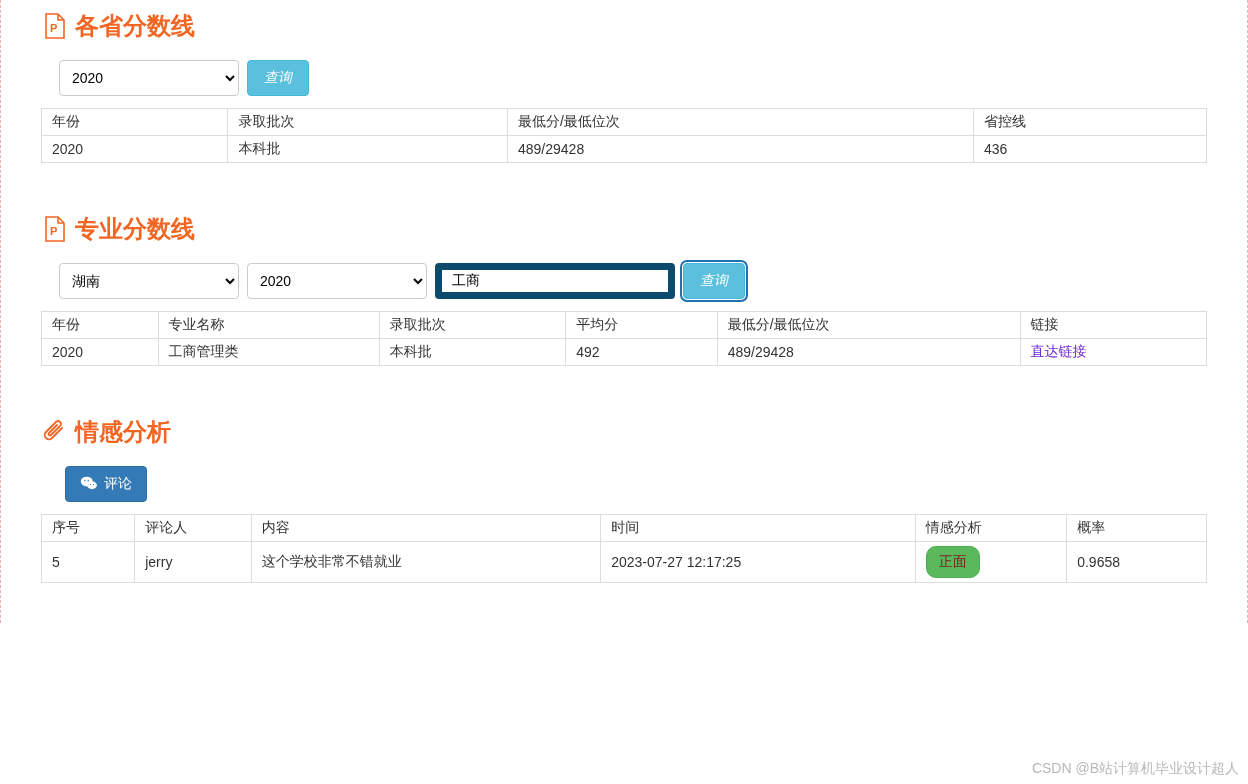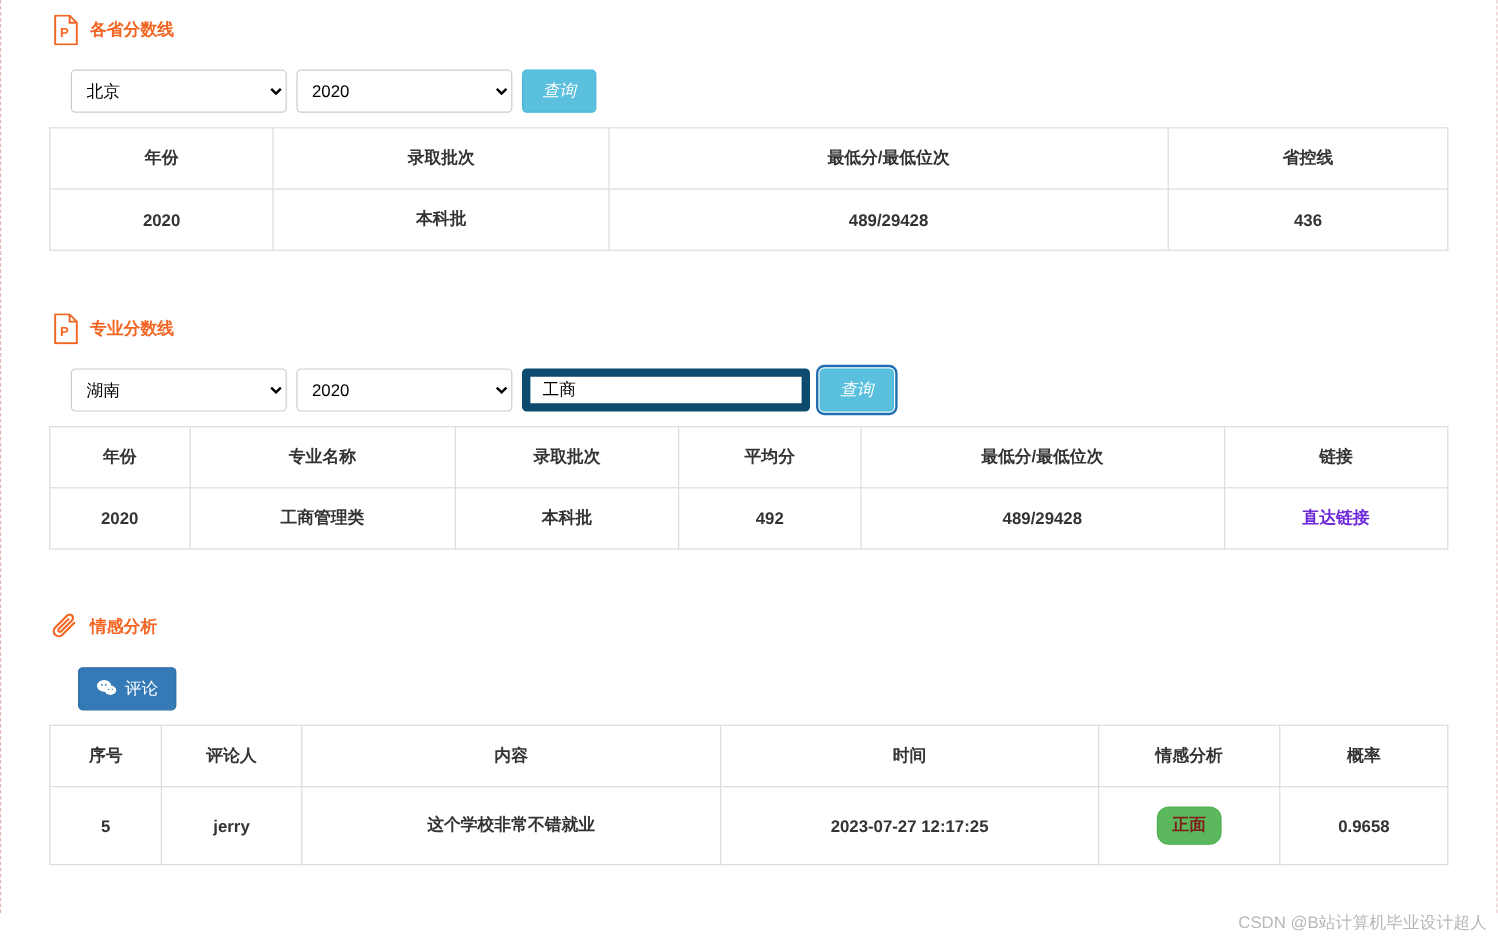--- a/index.html
+++ b/index.html
@@ -2,28 +2,28 @@
 <html><head>
   <meta charset="utf-8">
   <style>
     * { box-sizing: border-box; margin: 0; padding: 0; }
     body { font-family: "Microsoft YaHei", Arial, sans-serif; font-size: 14px; color: #333; background: #fff; }
     .container { padding: 10px 40px 30px 40px; border-left: 1px dashed #e5b4b4; border-right: 1px dashed #e5b4b4; width: 1248px; }
     .section { margin-top: 20px; margin-bottom: 50px; }
     .section:first-child { margin-top: 0; }
     .section-header { display: flex; align-items: center; margin-bottom: 18px; }
     .section-header .icon-wrap { width: 26px; height: 30px; display: inline-flex; align-items: center; justify-content: center; margin-right: 8px; }
-    .section-title { font-size: 14px; font-weight: bold; color: #f26522; }
+    .section-title { font-size: 24px; font-weight: bold; color: #f26522; }
     .controls { display: flex; gap: 8px; margin-bottom: 12px; align-items: center; margin-left: 18px; }
     select { height: 36px; padding: 0 8px; border: 1px solid #ccc; border-radius: 4px; font-size: 14px; background: #fff; min-width: 180px; }
     input[type="text"] { height: 36px; padding: 0 10px; border: 7px solid #0c4a6e; border-radius: 4px; font-size: 14px; min-width: 240px; }
     .btn-query { height: 36px; padding: 0 16px; background: #5bc0de; color: #fff; border: 1px solid #46b8da; border-radius: 4px; font-size: 14px; cursor: pointer; font-style: italic; }
     .btn-query.focused { outline: 2px solid #1f6fb2; outline-offset: 1px; }
     table { width: 100%; border-collapse: collapse; background: #fff; }
-    th, td { text-align: center; padding: 16px 10px; border: 1px solid #ddd; font-weight: bold; }
+    th, td { text-align: left; padding: 4px 10px; border: 1px solid #ddd; font-weight: normal; }
     th { background: #fff; color: #333; }
     td { color: #333; }
     a.link { color: #6d28d9; text-decoration: none; }
     .btn-comment { display: inline-flex; align-items: center; gap: 6px; height: 36px; padding: 0 14px; background: #337ab7; color: #fff; border: 1px solid #2e6da4; border-radius: 4px; font-size: 14px; cursor: pointer; margin-bottom: 12px; margin-left: 24px; }
     .badge-positive { display: inline-block; padding: 6px 12px; background: #5cb85c; color: #7f1d1d; border: 1px solid #4cae4c; border-radius: 10px; font-size: 14px; }
     .watermark { position: fixed; right: 9px; bottom: 6px; color: #b8b8b8; font-size: 14px; pointer-events: none; }
   </style>
 </head>
 <body>
 
@@ -34,21 +34,20 @@
       <span class="icon-wrap">
         <svg width="22" height="26" viewBox="0 0 22 26">
             <path d="M3 1 H15 L21 7 V25 H3 Z" fill="none" stroke="#f26522" stroke-width="1.6"></path>
             <path d="M15 1 V7 H21" fill="none" stroke="#f26522" stroke-width="1.6"></path>
             <text x="7" y="19" font-size="11" fill="#f26522" font-family="Arial" font-weight="bold">P</text>
           </svg>
       </span>
       <span class="section-title">各省分数线</span>
     </div>
     <div class="controls">
-      <select><option>北京</option></select>
       <select><option>2020</option></select>
       <button class="btn-query">查询</button>
     </div>
     <table>
       <thead>
           <tr>
         <th style="width:16%">年份</th>
         <th style="width:24%">录取批次</th>
         <th style="width:40%">最低分/最低位次</th>
         <th style="width:20%">省控线</th>

